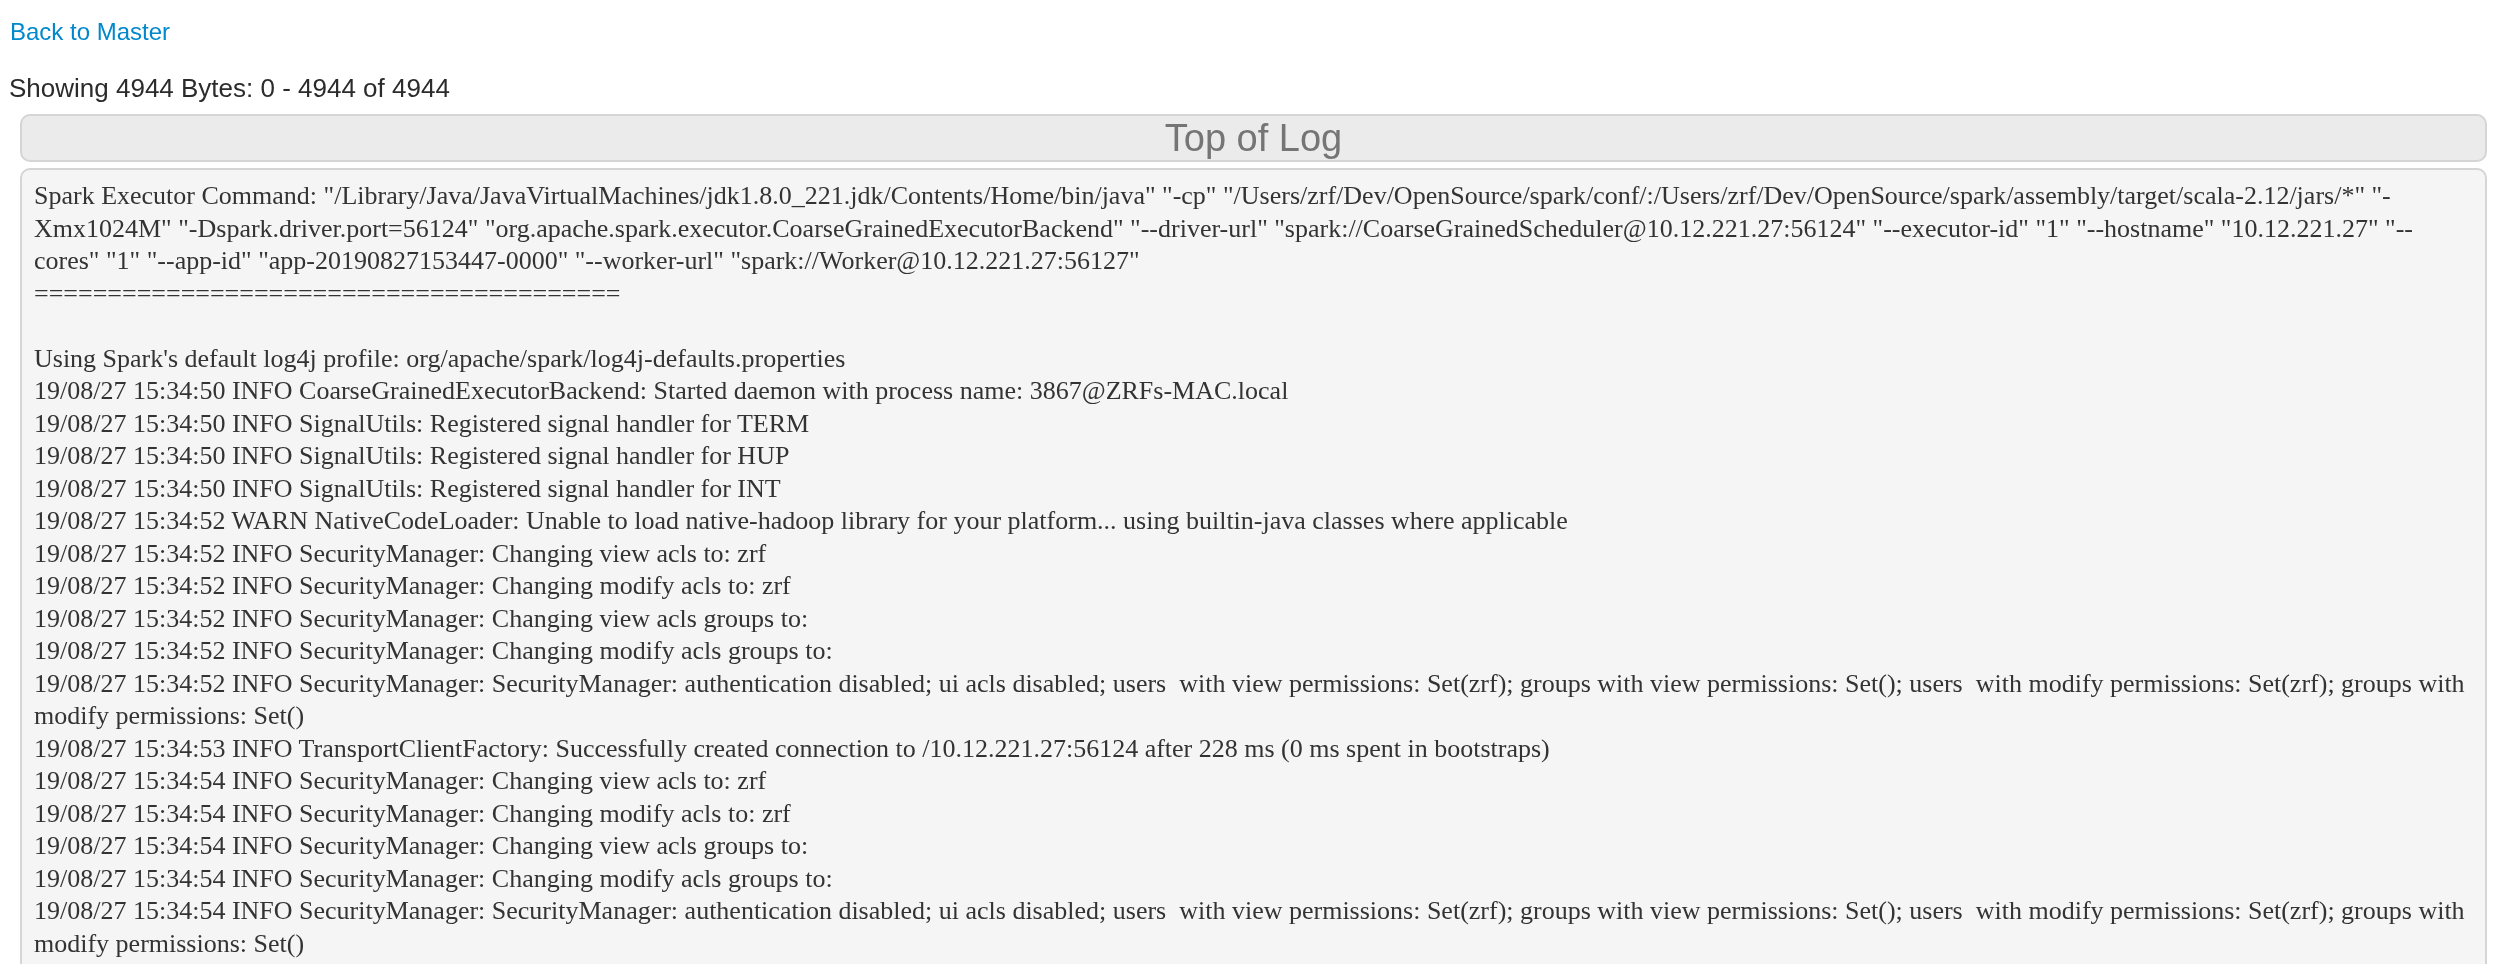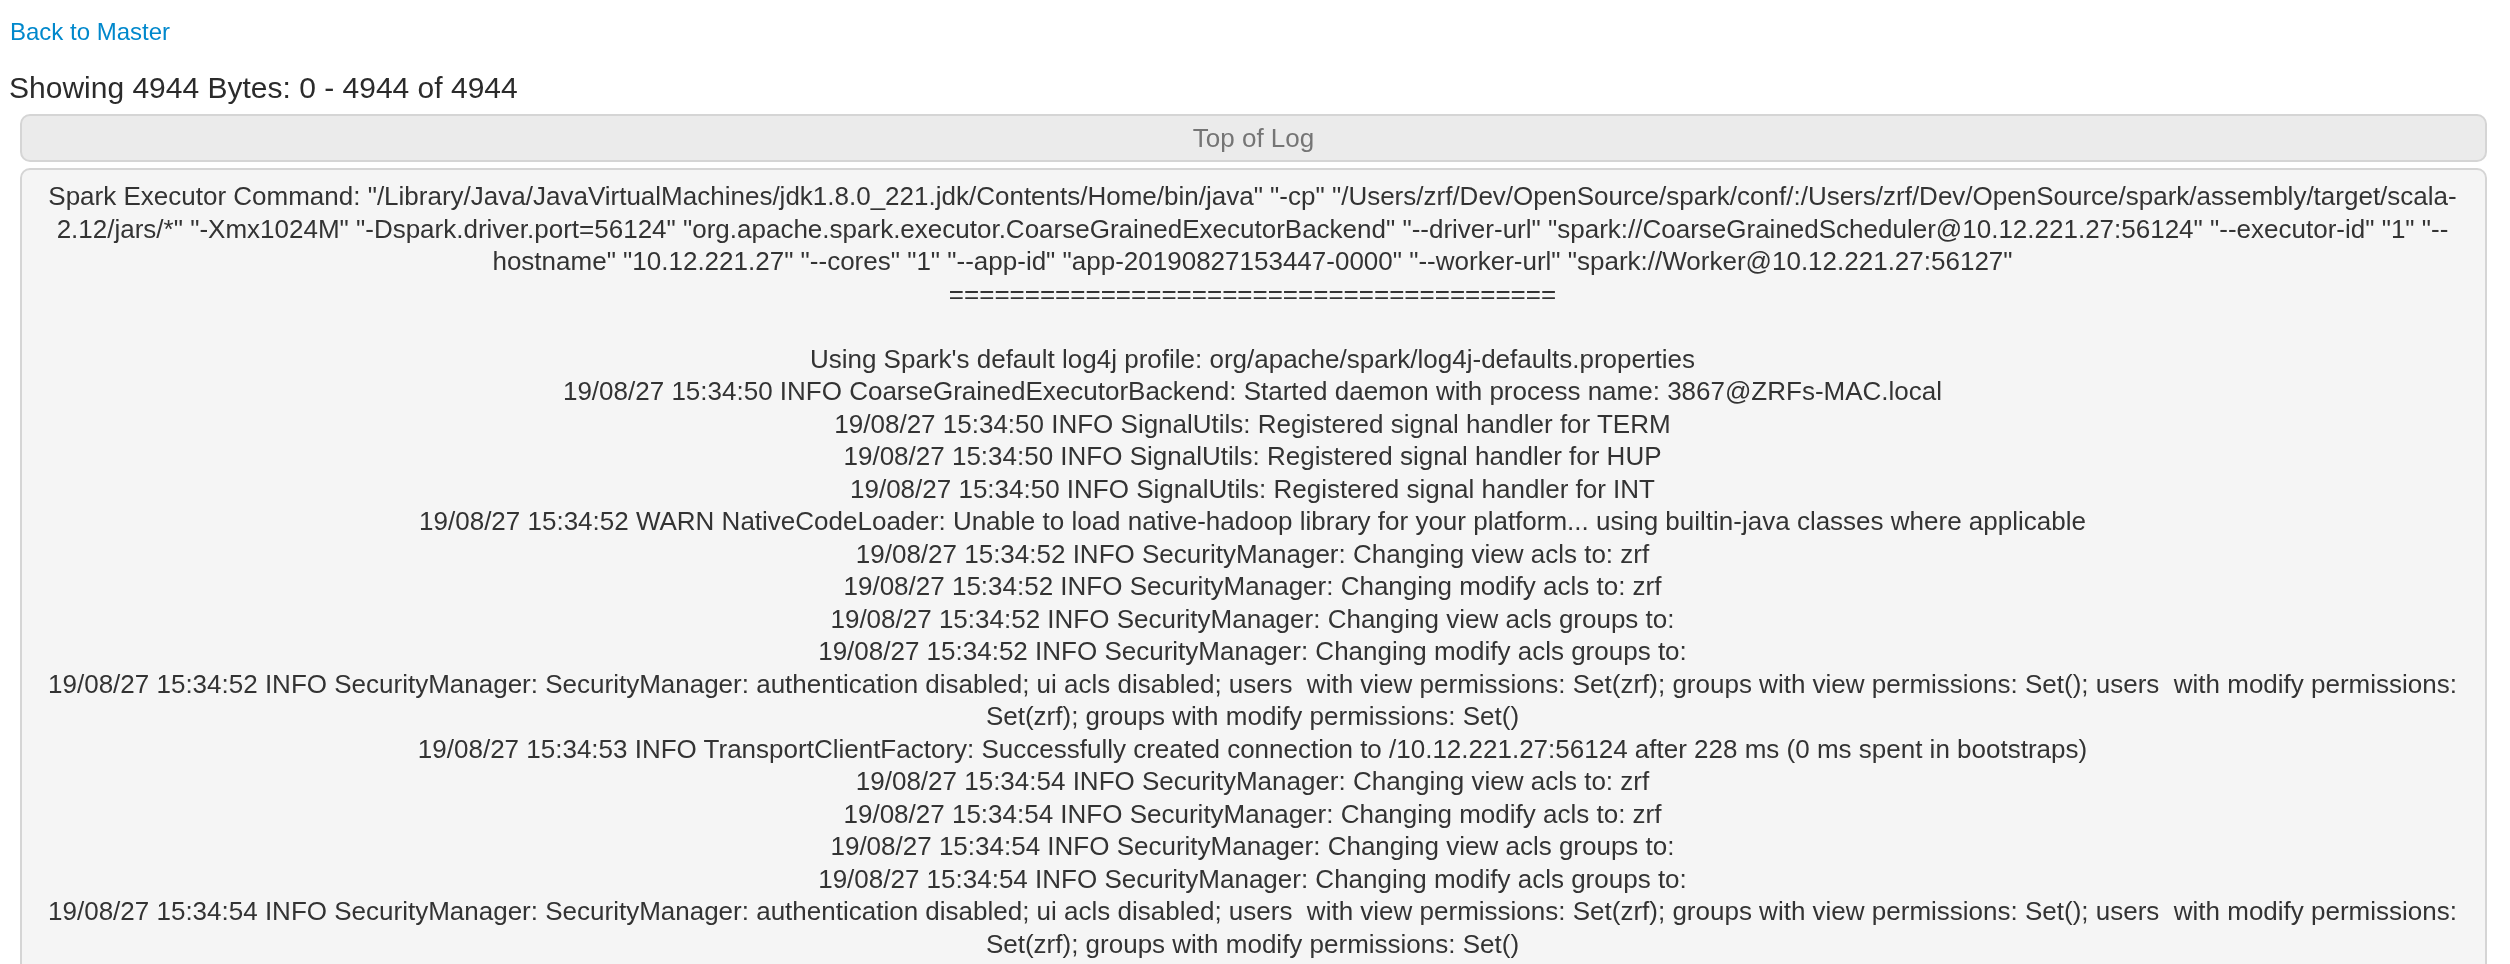--- a/index.html
+++ b/index.html
@@ -21,51 +21,50 @@
   }
   .back-link{
     position:absolute;left:10px;top:14px;
     font-size:24px;line-height:36px;font-weight:500;
     color:var(--link-blue);
     text-decoration:none;
     cursor:pointer;
   }
   .byte-range{
     position:absolute;left:9px;top:70px;
-    font-size:30px;line-height:36px;
+    font-size:26px;line-height:36px;
     color:var(--page-text);
   }
   .log-top-bar{
     position:absolute;left:20px;top:114px;
     width:2467px;height:48px;
     background:var(--bar-bg);
     border:2px solid var(--border);
     border-radius:10px;
     display:flex;align-items:center;justify-content:center;
-    font-size:26px;color:var(--bar-text);
+    font-size:38px;color:var(--bar-text);
   }
   .log-box{
     position:absolute;left:20px;top:168px;
     width:2467px;height:1000px;
     background:var(--log-bg);
     border:2px solid var(--border);
     border-radius:10px;
     padding:10px 14px 14px 12px;
     overflow:hidden;
   }
   .log-pre{
     margin:0;
-    font-family:Liberation Sans, sans-serif;
+    font-family:Liberation Serif, serif;
     font-size:26px;
     line-height:32.5px;
     color:var(--log-text);
     white-space:pre-wrap;
     overflow-wrap:break-word;
     word-wrap:break-word;
-    text-align:center;
   }
 </style>
 </head>
 <body>
 
 <a class="back-link" href="#">Back to Master</a>
 
 <div class="byte-range">Showing 4944 Bytes: 0 - 4944 of 4944</div>
 
 <div class="log-top-bar">

